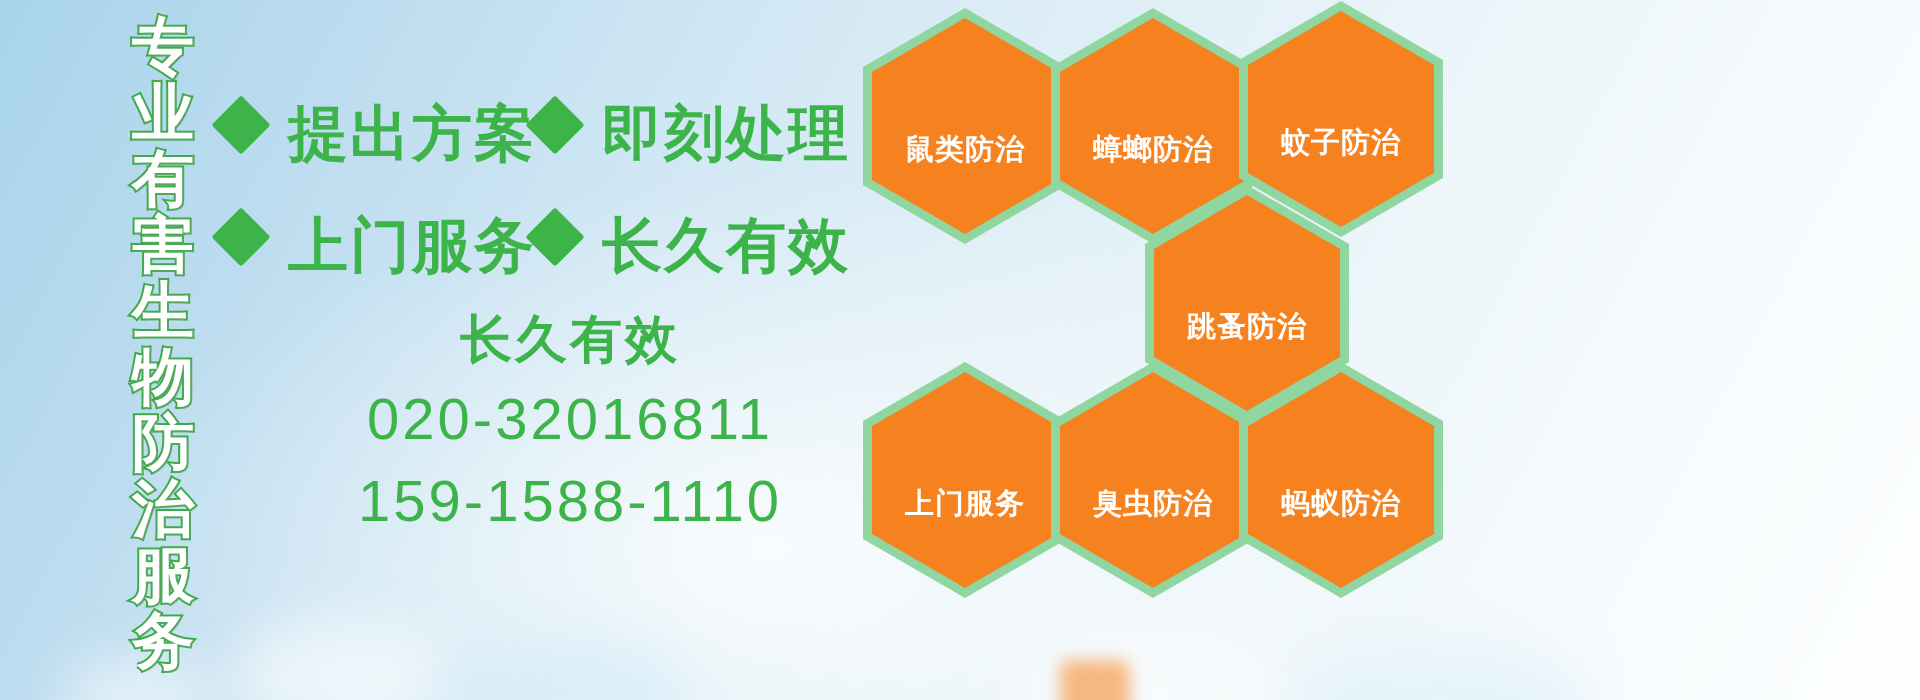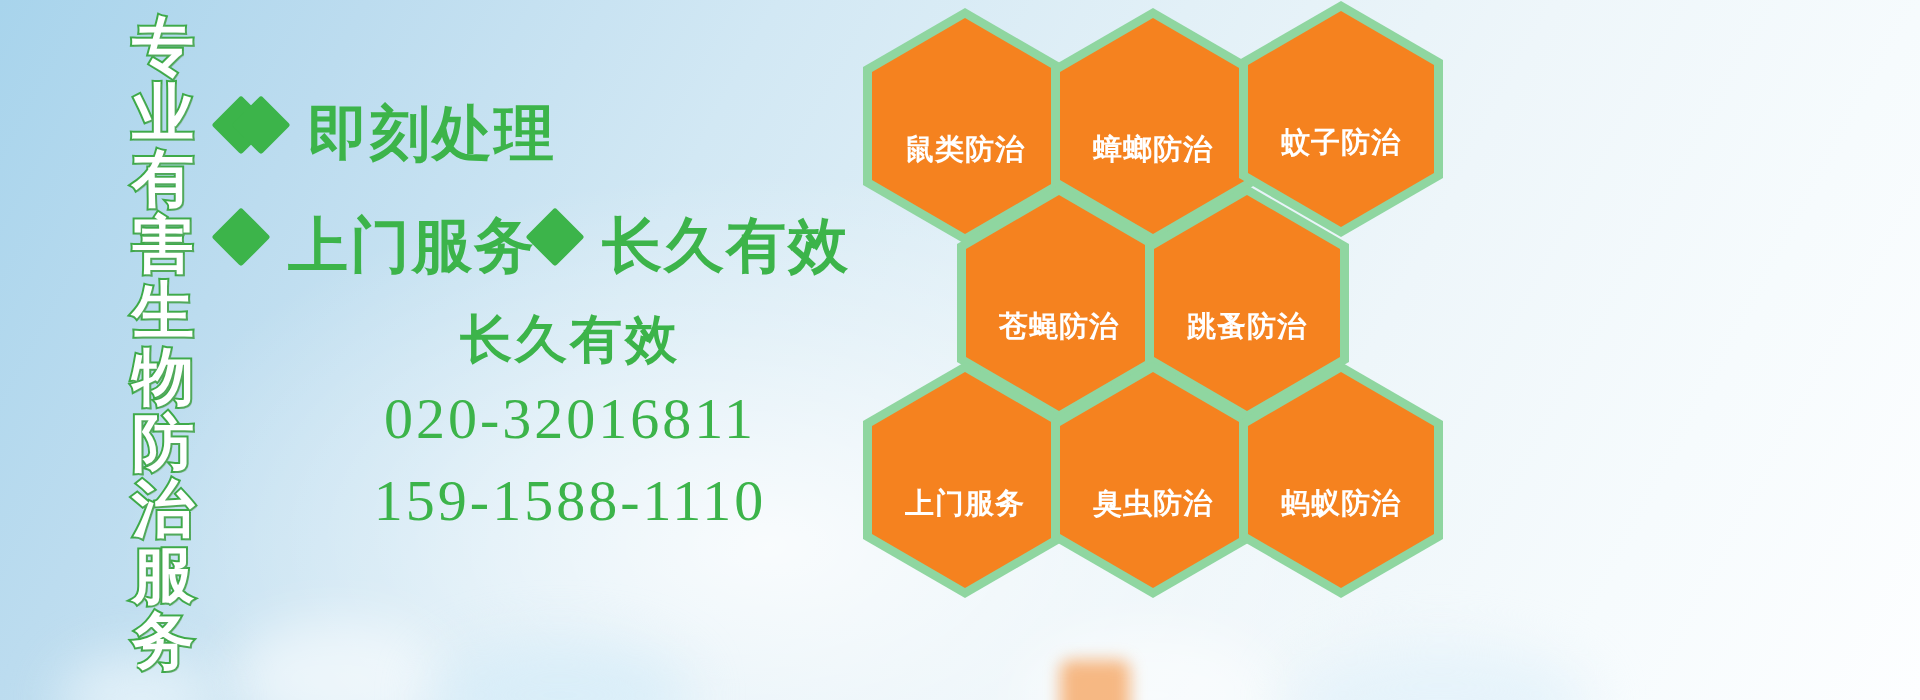--- a/index.html
+++ b/index.html
@@ -126,21 +126,21 @@
     color: #3cb44a;
     letter-spacing: 3px;
     line-height: 78px;
   }
   .phone {
     font-size: 58px;
     font-weight: 400;
     color: #3cb44a;
     letter-spacing: 3px;
     line-height: 82px;
-    font-family: Liberation Serif, serif;
+    font-family: Liberation Sans, sans-serif;
   }
 
   
   #honeycomb {
     position: absolute;
     left: 855px;
     top: 0px;
     width: 640px;
     height: 700px;
   }
@@ -202,20 +202,21 @@
     <span class="vchar">防</span>
     <span class="vchar">治</span>
     <span class="vchar">服</span>
     <span class="vchar">务</span>
   </div>
 
   <div id="features">
 
     <div class="feature-row">
       <span class="diamond"></span>
+      <span class="feature-text">提出方案</span>
       <span class="diamond"></span>
       <span class="feature-text last">即刻处理</span>
     </div>
 
     <div class="feature-row">
       <span class="diamond"></span>
       <span class="feature-text">上门服务</span>
       <span class="diamond"></span>
       <span class="feature-text last">长久有效</span>
     </div>
@@ -241,25 +242,20 @@
         <span class="label">蟑螂防治</span>
       </div>
     </div>
 
     <div class="hex" style="left:384px; top:1px;">
       <div class="inner">
         <span class="label">蚊子防治</span>
       </div>
     </div>
 
-    <div class="hex" style="left:102px; top:185px;">
-      <div class="inner">
-        <span class="label">苍蝇防治</span>
-      </div>
-    </div>
 
     <div class="hex" style="left:290px; top:185px;">
       <div class="inner">
         <span class="label">跳蚤防治</span>
       </div>
     </div>
 
     <div class="hex" style="left:8px;   top:362px;">
       <div class="inner">
         <span class="label">上门服务</span>

